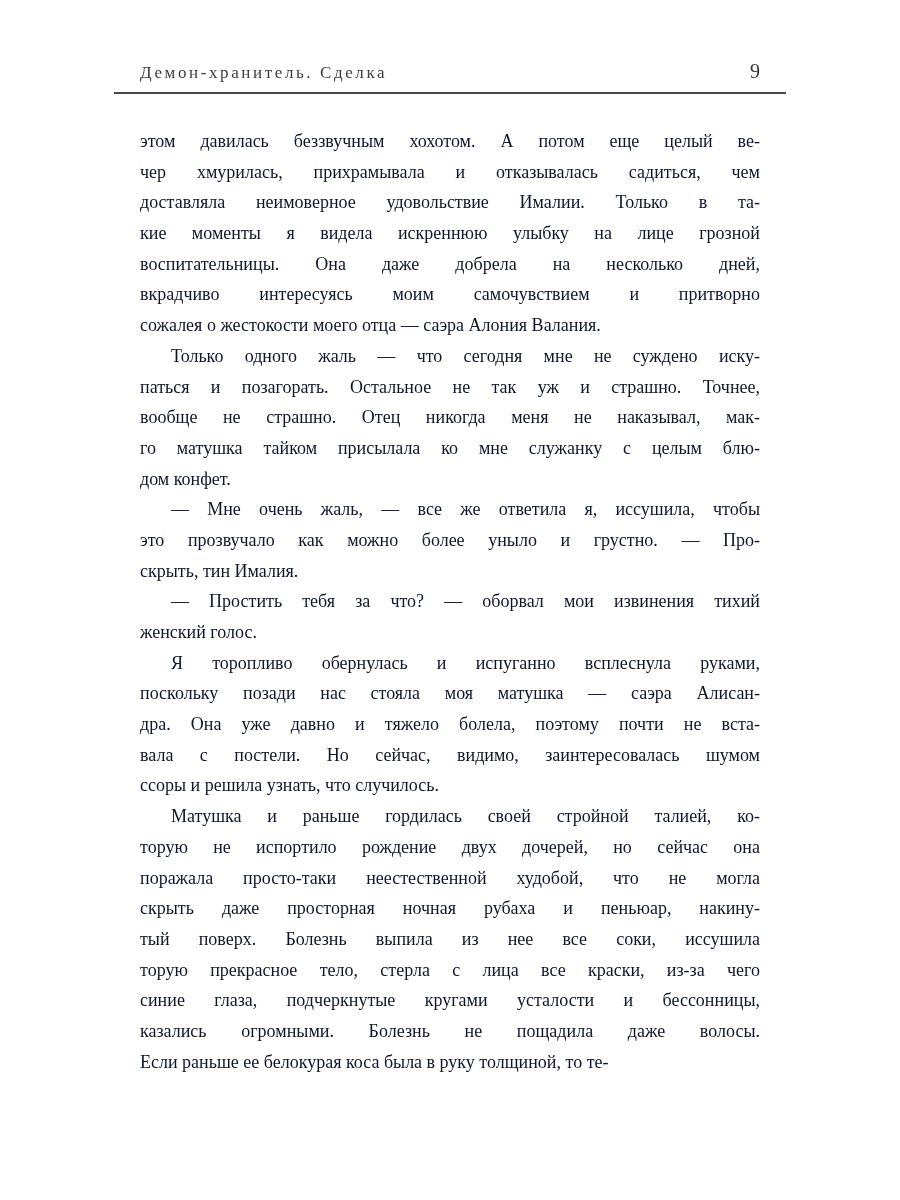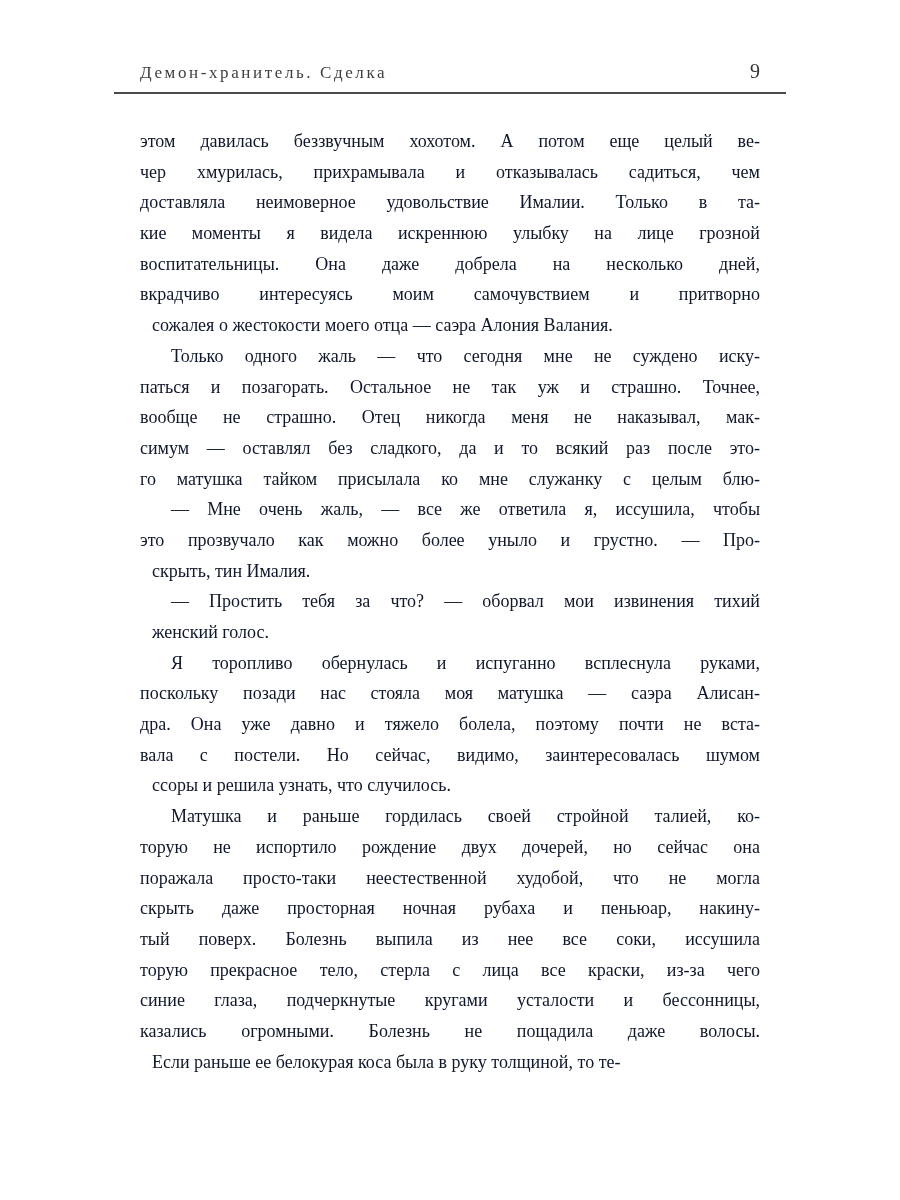--- a/index.html
+++ b/index.html
@@ -50,21 +50,20 @@
   .line {
     line-height: 30.7px;
     height: 30.7px;
     overflow: hidden;
     text-align: justify;
     text-align-last: justify;
     white-space: normal;
   }
   .line.last {
     text-align-last: left;
-    margin-left: 12px;
   }
   .line.first-indent {
     text-indent: 31px;
   }
 </style>
 </head>
 <body>
 
 <div class="page">
   <div class="running-head">
@@ -79,22 +78,22 @@
         <div class="line">доставляла неимоверное удовольствие Ималии. Только в та-</div>
         <div class="line">кие моменты я видела искреннюю улыбку на лице грозной</div>
         <div class="line">воспитательницы. Она даже добрела на несколько дней,</div>
         <div class="line">вкрадчиво интересуясь моим самочувствием и притворно</div>
         <div class="line last">сожалея о жестокости моего отца — саэра Алония Валания.</div>
       </div>
       <div class="paragraph">
         <div class="line first-indent">Только одного жаль — что сегодня мне не суждено иску-</div>
         <div class="line">паться и позагорать. Остальное не так уж и страшно. Точнее,</div>
         <div class="line">вообще не страшно. Отец никогда меня не наказывал, мак-</div>
-        <div class="line">симум — оставлял без сладкого, да и то всякий раз после это-</div>
         <div class="line">го матушка тайком присылала ко мне служанку с целым блю-</div>
+        <div class="line last">дом конфет.</div>
       </div>
       <div class="paragraph">
         <div class="line first-indent">— Мне очень жаль, — все же ответила я, иссушила, чтобы</div>
         <div class="line">это прозвучало как можно более уныло и грустно. — Про-</div>
         <div class="line last">скрыть, тин Ималия.</div>
       </div>
       <div class="paragraph">
         <div class="line first-indent">— Простить тебя за что? — оборвал мои извинения тихий</div>
         <div class="line last">женский голос.</div>
       </div>

